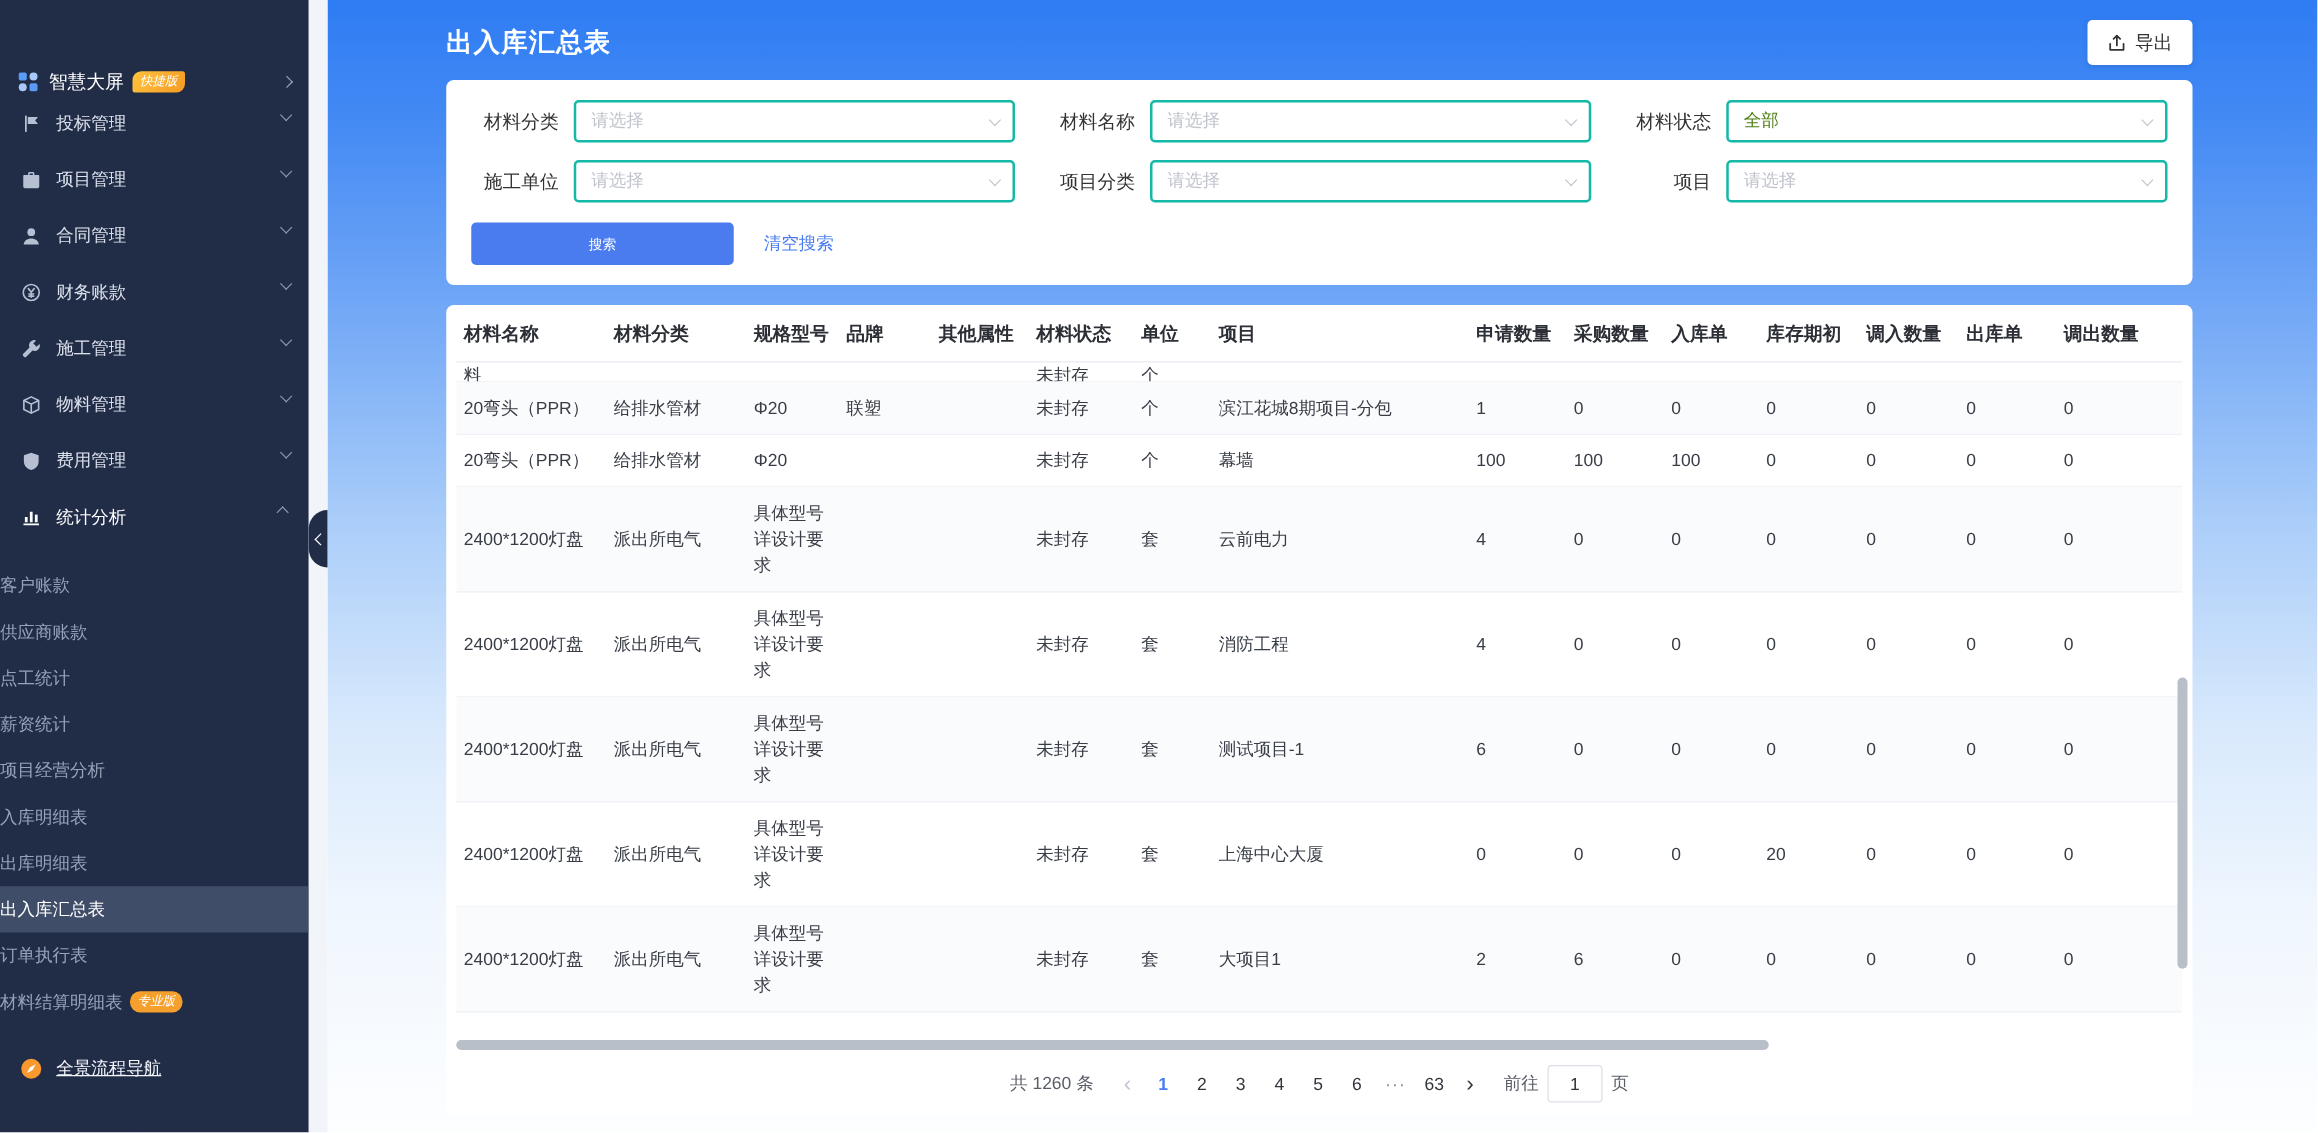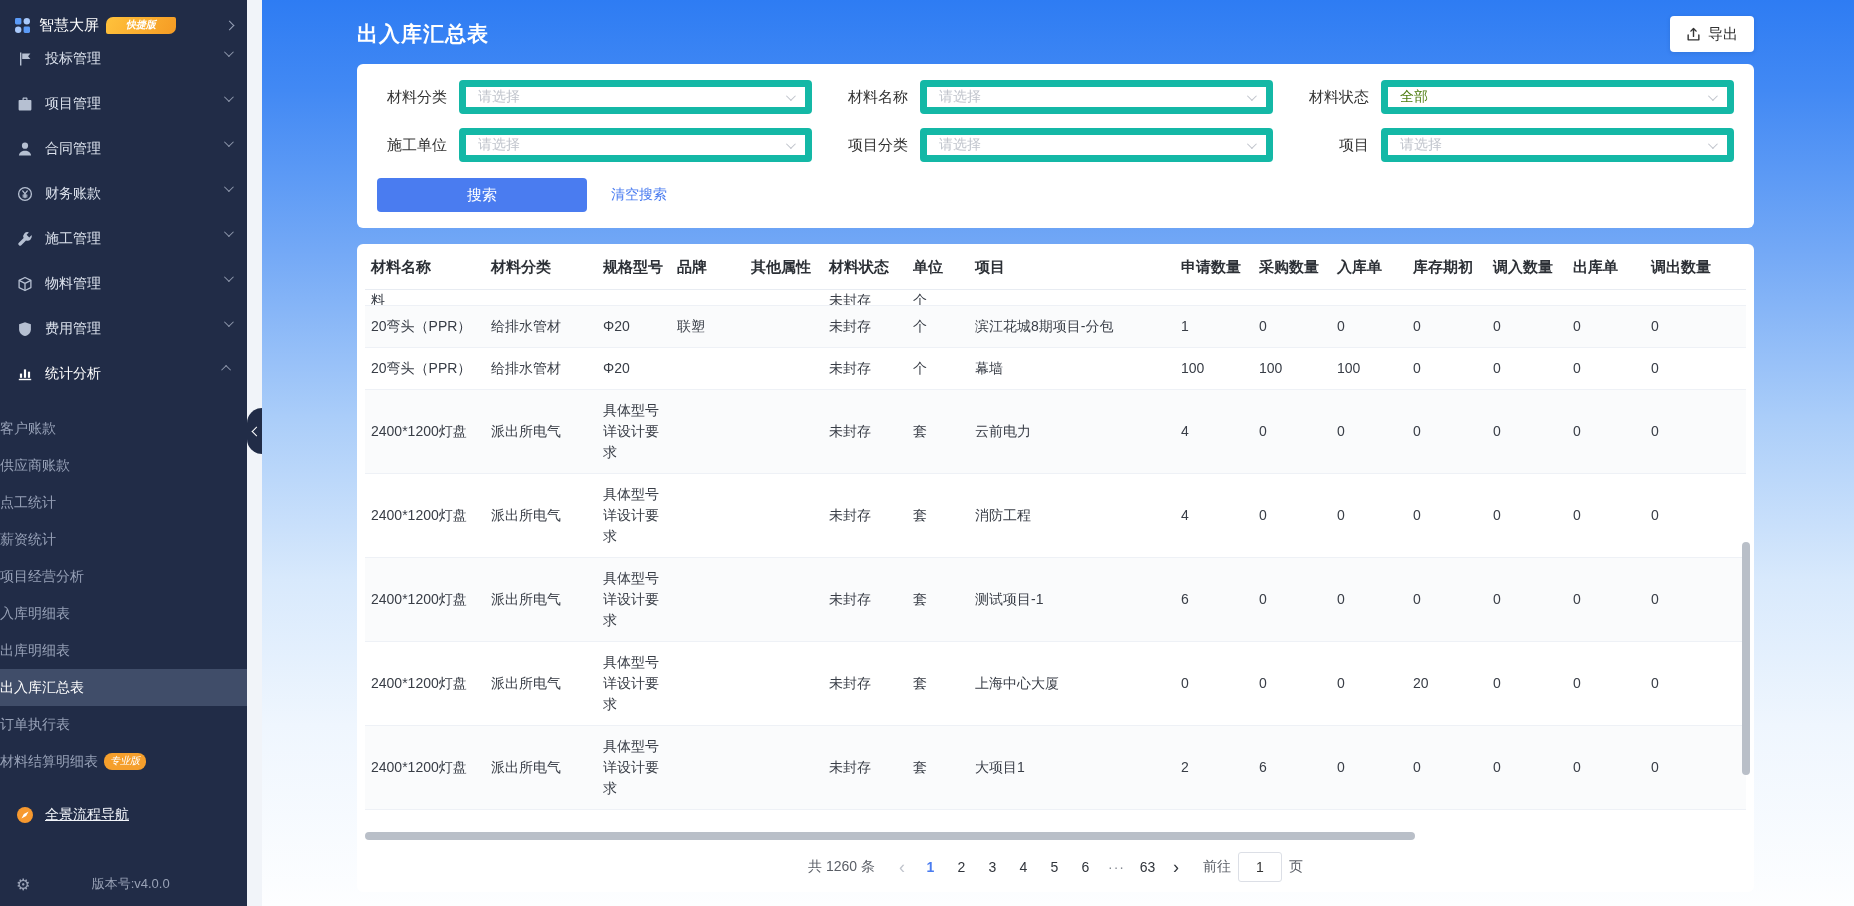--- a/index.html
+++ b/index.html
@@ -3,23 +3,23 @@
 <meta charset="utf-8">
 <title>出入库汇总表</title>
 <style>
   *{box-sizing:border-box;}
   html,body{margin:0;padding:0;}
   body{width:1854px;height:906px;overflow:hidden;font-family:"Liberation Sans","DejaVu Sans",sans-serif;}
   .app{display:flex;width:100%;height:100%;}
 
   
   .sidebar{width:247px;flex-shrink:0;background:var(--sidebar-bg,#212c47);display:flex;flex-direction:column;overflow:hidden;}
-  .logo-row{height:50px;display:flex;align-items:center;gap:7px;padding:0 14px;color:#fff;font-size:15px;flex-shrink:0;cursor:pointer;}
+  .logo-row{height:50px;display:flex;align-items:center;gap:7px;padding:0 14px;color:#fff;font-size:15px;flex-shrink:0;cursor:pointer;margin-top:40px;}
   .logo-row .icon{width:18px;height:18px;display:flex;align-items:center;}
-  .quick-badge{background:linear-gradient(120deg,#ffc23c,#f59b24);color:#fff;font-size:10px;font-style:italic;font-weight:bold;padding:1px 20px 2px;border-radius:7px 2px 7px 2px;white-space:nowrap;}
+  .quick-badge{background:linear-gradient(120deg,#ffc23c,#f59b24);color:#fff;font-size:10px;font-style:italic;font-weight:normal;padding:1px 6px 2px;border-radius:7px 2px 7px 2px;white-space:nowrap;}
   .logo-row .chev{margin-left:auto;color:#97a1b6;}
   .menu{flex-shrink:0;}
   .menu-item{height:45px;display:flex;align-items:flex-start;gap:11px;padding:0 16px;font-size:14px;color:#dbe1ec;cursor:pointer;}
   .menu-item .icon{width:18px;height:18px;display:flex;align-items:center;justify-content:center;color:#b6c0d2;}
   .menu-item.active{color:#fff;}
   .menu-item.active .icon{color:#fff;}
   .menu-item .chev{margin-left:auto;color:#8d97ac;}
   .submenu-item{height:37px;display:flex;align-items:center;font-size:14px;color:#97a1b7;cursor:pointer;}
   .submenu-item.active{background:var(--sidebar-active-bg,#404d69);color:#fff;}
   .pro-badge{margin-left:6px;background:var(--badge-orange,#f59f2c);color:#fff;font-size:10px;font-style:italic;padding:1px 6px 2px;border-radius:8px;white-space:nowrap;}
@@ -45,26 +45,26 @@
   .page-header{display:flex;align-items:center;justify-content:space-between;margin-bottom:12px;flex-shrink:0;}
   .page-header h1{margin:0;font-size:21px;color:#fff;font-weight:bold;letter-spacing:1px;}
   .export-btn{display:flex;align-items:center;gap:7px;height:36px;padding:0 16px;background:#fff;border:none;border-radius:4px;font-size:15px;color:#333;cursor:pointer;font-family:inherit;box-shadow:0 1px 4px rgba(20,60,120,.18);}
   .export-btn .icon{display:flex;}
 
   .card{background:#fff;border-radius:6px;}
   .filter-card{padding:16px 20px;flex-shrink:0;}
   .filter-grid{display:grid;grid-template-columns:1fr 1fr 1fr;column-gap:26px;row-gap:14px;}
   .filter-group{display:flex;align-items:center;}
   .f-label{width:82px;flex-shrink:0;text-align:right;padding-right:12px;font-size:15px;color:#333;white-space:nowrap;}
-  .select{flex:1;height:34px;border:7px solid #14b8a6;border-radius:4px;background:#fff;display:flex;align-items:center;justify-content:space-between;padding:0 12px;cursor:pointer;}
+  .select{flex:1;height:34px;border:2px solid #14b8a6;border-radius:4px;background:#fff;display:flex;align-items:center;justify-content:space-between;padding:0 12px;cursor:pointer;}
   .sel-value{font-size:14px;color:#4d7c0f;}
   .sel-value.placeholder{color:#c0c4cc;}
   .select .chev{color:#c0c4cc;}
   .search-row{margin-top:16px;display:flex;align-items:center;gap:24px;}
-  .search-btn{width:210px;height:34px;background:var(--accent,#4a7cf0);color:#fff;border:none;border-radius:4px;font-size:15px;cursor:pointer;font-family:inherit;}
+  .search-btn{width:210px;height:34px;background:var(--accent,#4a7cf0);color:#fff;border:none;border-radius:4px;font-size:11px;cursor:pointer;font-family:inherit;}
   .clear-link{color:var(--accent,#4a7cf0);font-size:14px;cursor:pointer;text-decoration:none;}
 
   
   .table-card{margin-top:16px;flex:1;min-height:0;display:flex;flex-direction:column;padding:0 8px;position:relative;overflow:hidden;}
   .t-head,.t-row{display:grid;grid-template-columns:120px 112px 74px 74px 78px 84px 62px 206px 78px 78px 76px 80px 80px 78px 80px;}
   .t-head{border-bottom:1px solid #e8ecf2;flex-shrink:0;}
   .t-hcell{padding:14px 6px 12px;font-size:15px;font-weight:bold;color:#2c3036;white-space:nowrap;overflow:hidden;}
   .t-body{flex:1;min-height:0;overflow:hidden;}
   .t-row{border-bottom:1px solid #eef1f6;align-items:center;}
   .t-row.stripe{background:#fafbfc;}

